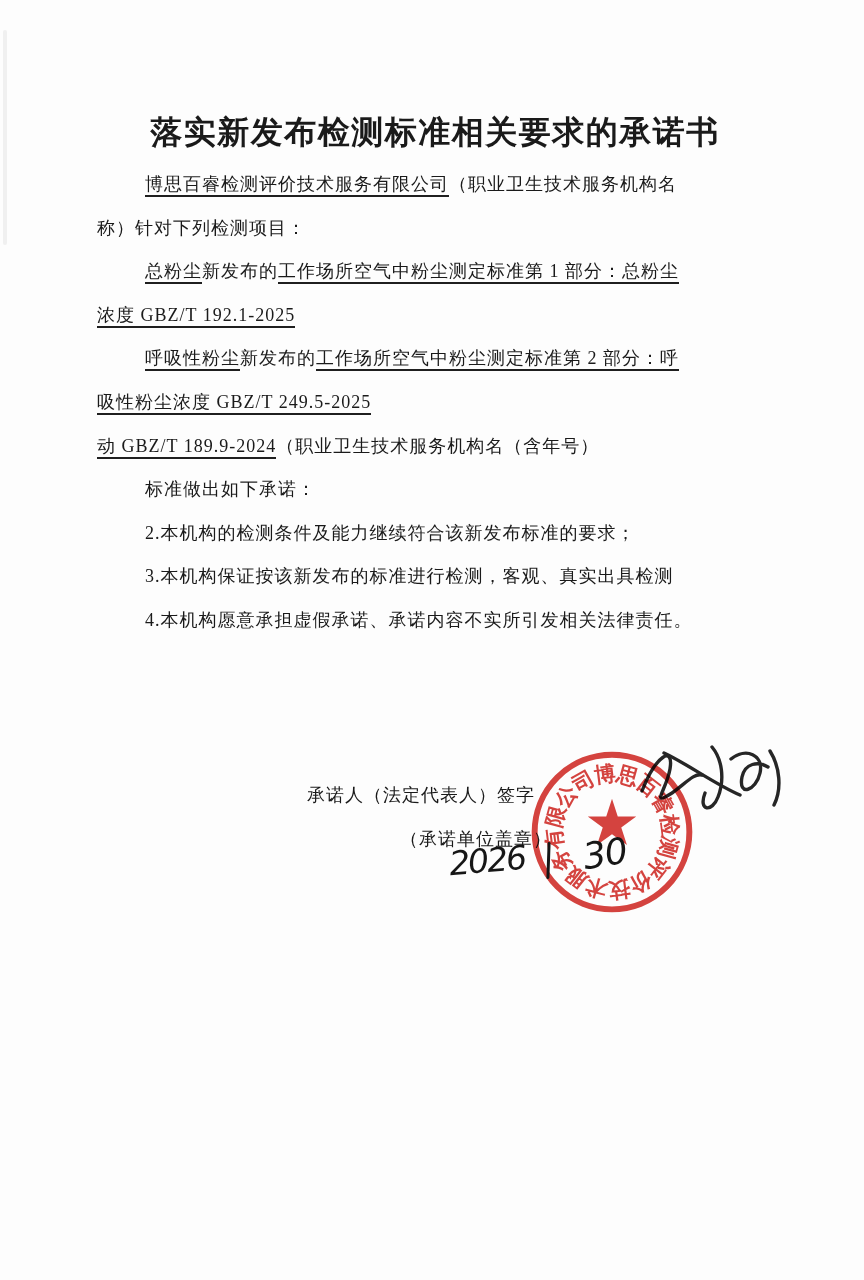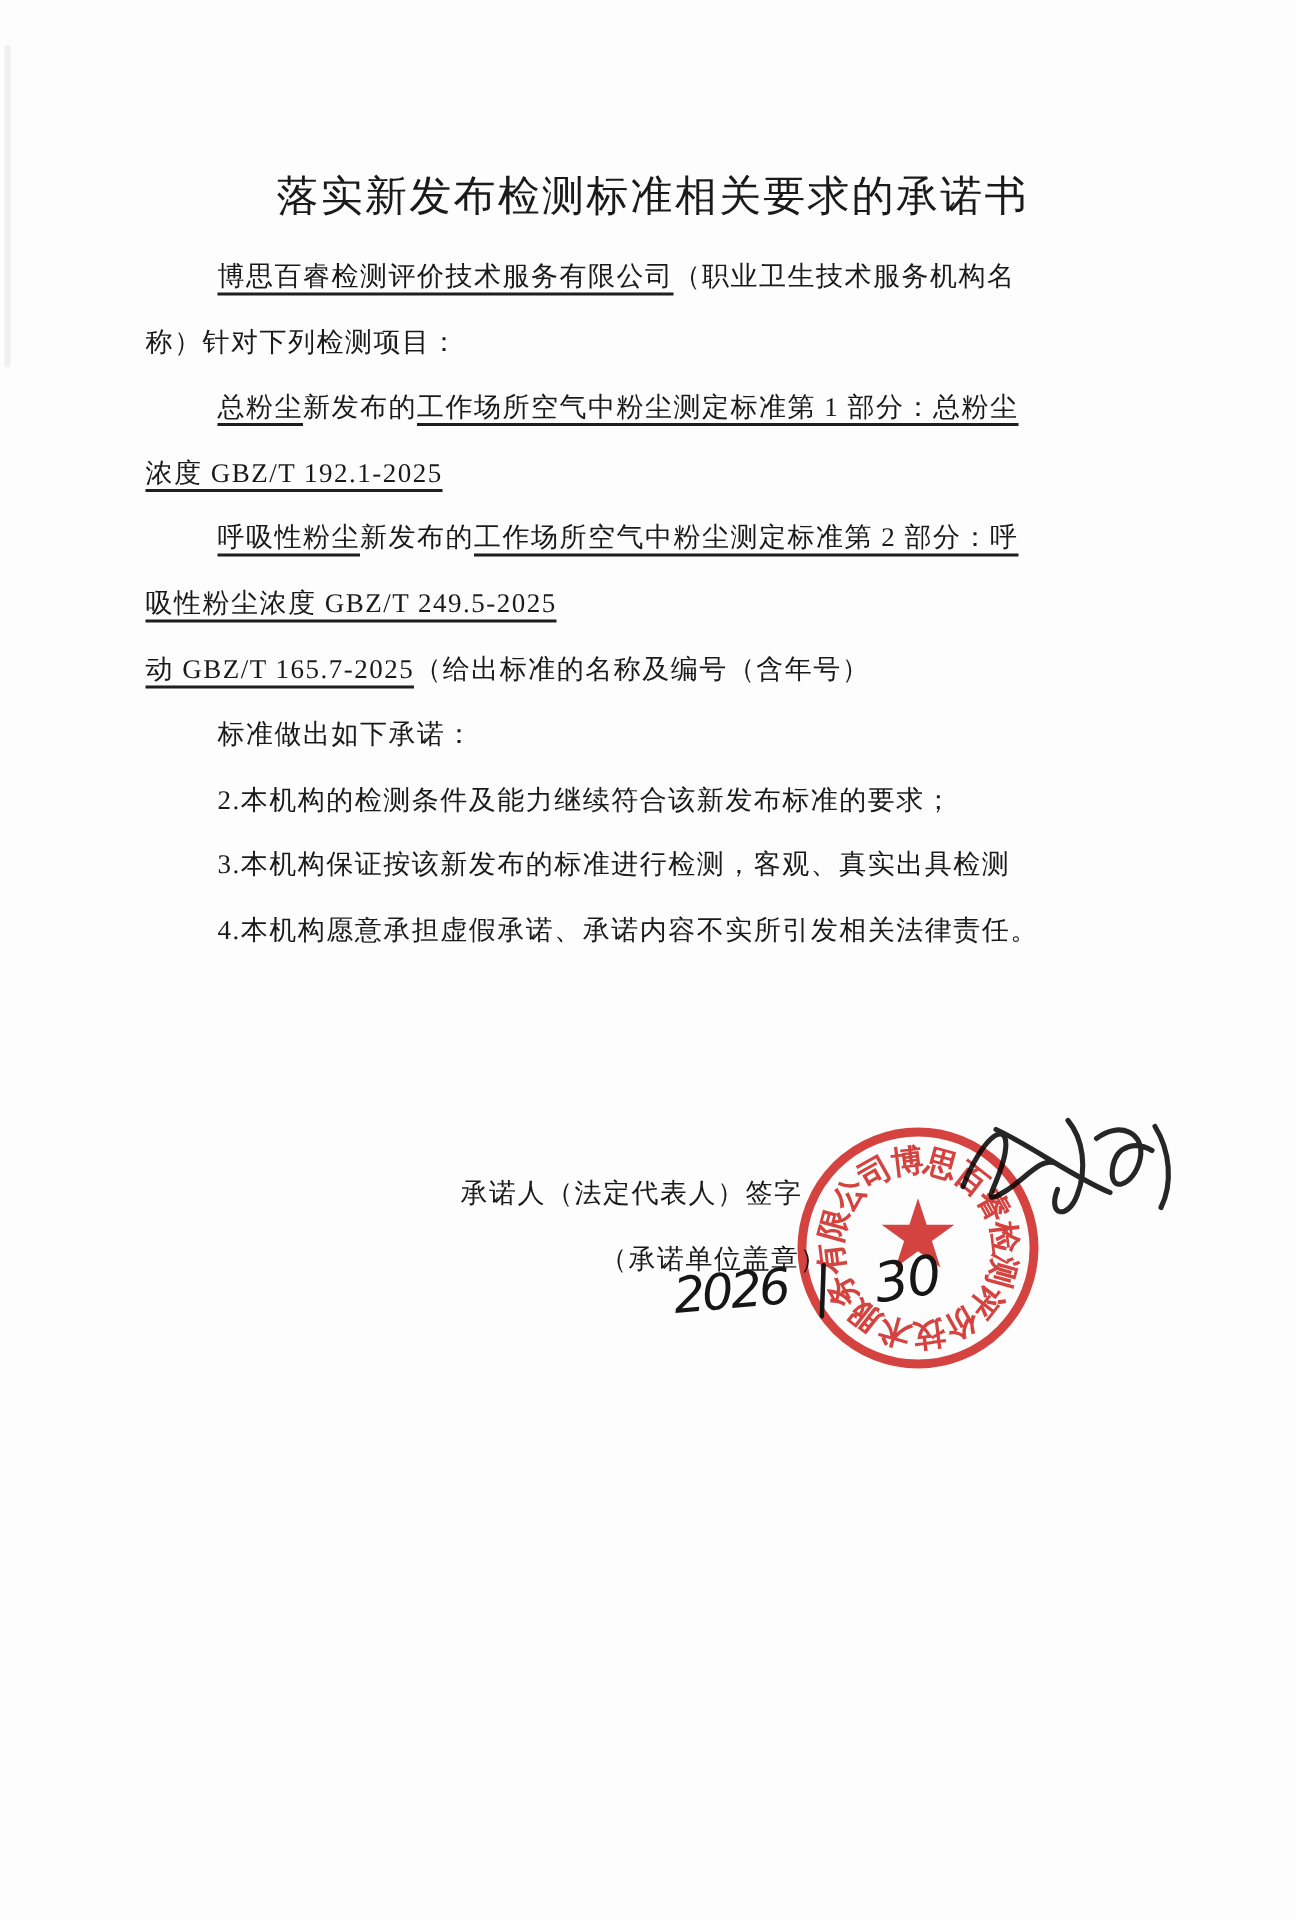--- a/index.html
+++ b/index.html
@@ -4,21 +4,21 @@
 <style>
   html,body{margin:0;padding:0;background:#9a9a9a;}
   .page{
     position:relative;width:864px;height:1280px;background:#fdfdfd;
     overflow:hidden;font-family:"Liberation Serif", serif;color:#1a1a1a;
   }
   .edge-smudge{position:absolute;left:3px;top:30px;width:4px;height:215px;
     background:#e9e9e9;opacity:.65;border-radius:2px;}
   .doc{position:absolute;left:97px;top:112px;width:690px;}
   .title{
-    font-size:28px;font-weight:normal;letter-spacing:1.5px;text-align:center;
+    font-size:32px;font-weight:bold;letter-spacing:1.5px;text-align:center;
     height:46px;line-height:40px;width:676px;
   }
   .lines{position:absolute;top:51px;left:0;width:690px;font-size:18px;letter-spacing:1px;}
   .line{height:43.6px;line-height:43.6px;white-space:nowrap;}
   .line.ind{text-indent:48px;}
   .u{border-bottom:2px solid #1f1f1f;padding-bottom:1px;}
   .sign-line{padding-left:210px;}
   .stamp-line{padding-left:303px;}
   .date-line{padding-left:408px;}
   .date-line .mid{margin-left:38px;}
@@ -49,21 +49,21 @@
     <div class="title">落实新发布检测标准相关要求的承诺书</div>
 
     <div class="lines" id="doc-lines">
 
     <div class="line ind"><span class="u">博思百睿检测评价技术服务有限公司</span><span>（职业卫生技术服务机构名</span></div>
         <div class="line"><span>称）针对下列检测项目：</span></div>
         <div class="line ind"><span class="u">总粉尘</span><span>新发布的</span><span class="u">工作场所空气中粉尘测定标准第 1 部分：总粉尘</span></div>
         <div class="line"><span class="u">浓度 GBZ/T 192.1-2025</span></div>
         <div class="line ind"><span class="u">呼吸性粉尘</span><span>新发布的</span><span class="u">工作场所空气中粉尘测定标准第 2 部分：呼</span></div>
         <div class="line"><span class="u">吸性粉尘浓度 GBZ/T 249.5-2025 </span></div>
-        <div class="line"><span class="u">动 GBZ/T 165.7-2025</span><span>（给出标准的名称及编号（含年号）</span></div>
+        <div class="line"><span class="u">动 GBZ/T 189.9-2024</span><span>（职业卫生技术服务机构名（含年号）</span></div>
         <div class="line ind"><span>标准做出如下承诺：</span></div>
         <div class="line ind"><span>2.本机构的检测条件及能力继续符合该新发布标准的要求；</span></div>
         <div class="line ind"><span>3.本机构保证按该新发布的标准进行检测，客观、真实出具检测</span></div>
         <div class="line ind"><span>4.本机构愿意承担虚假承诺、承诺内容不实所引发相关法律责任。</span></div>
       </div>
 
     <div class="lines" style="top:662.4px">
       <div class="line sign-line">
         <span>承诺人（法定代表人）签字</span>
       </div>

